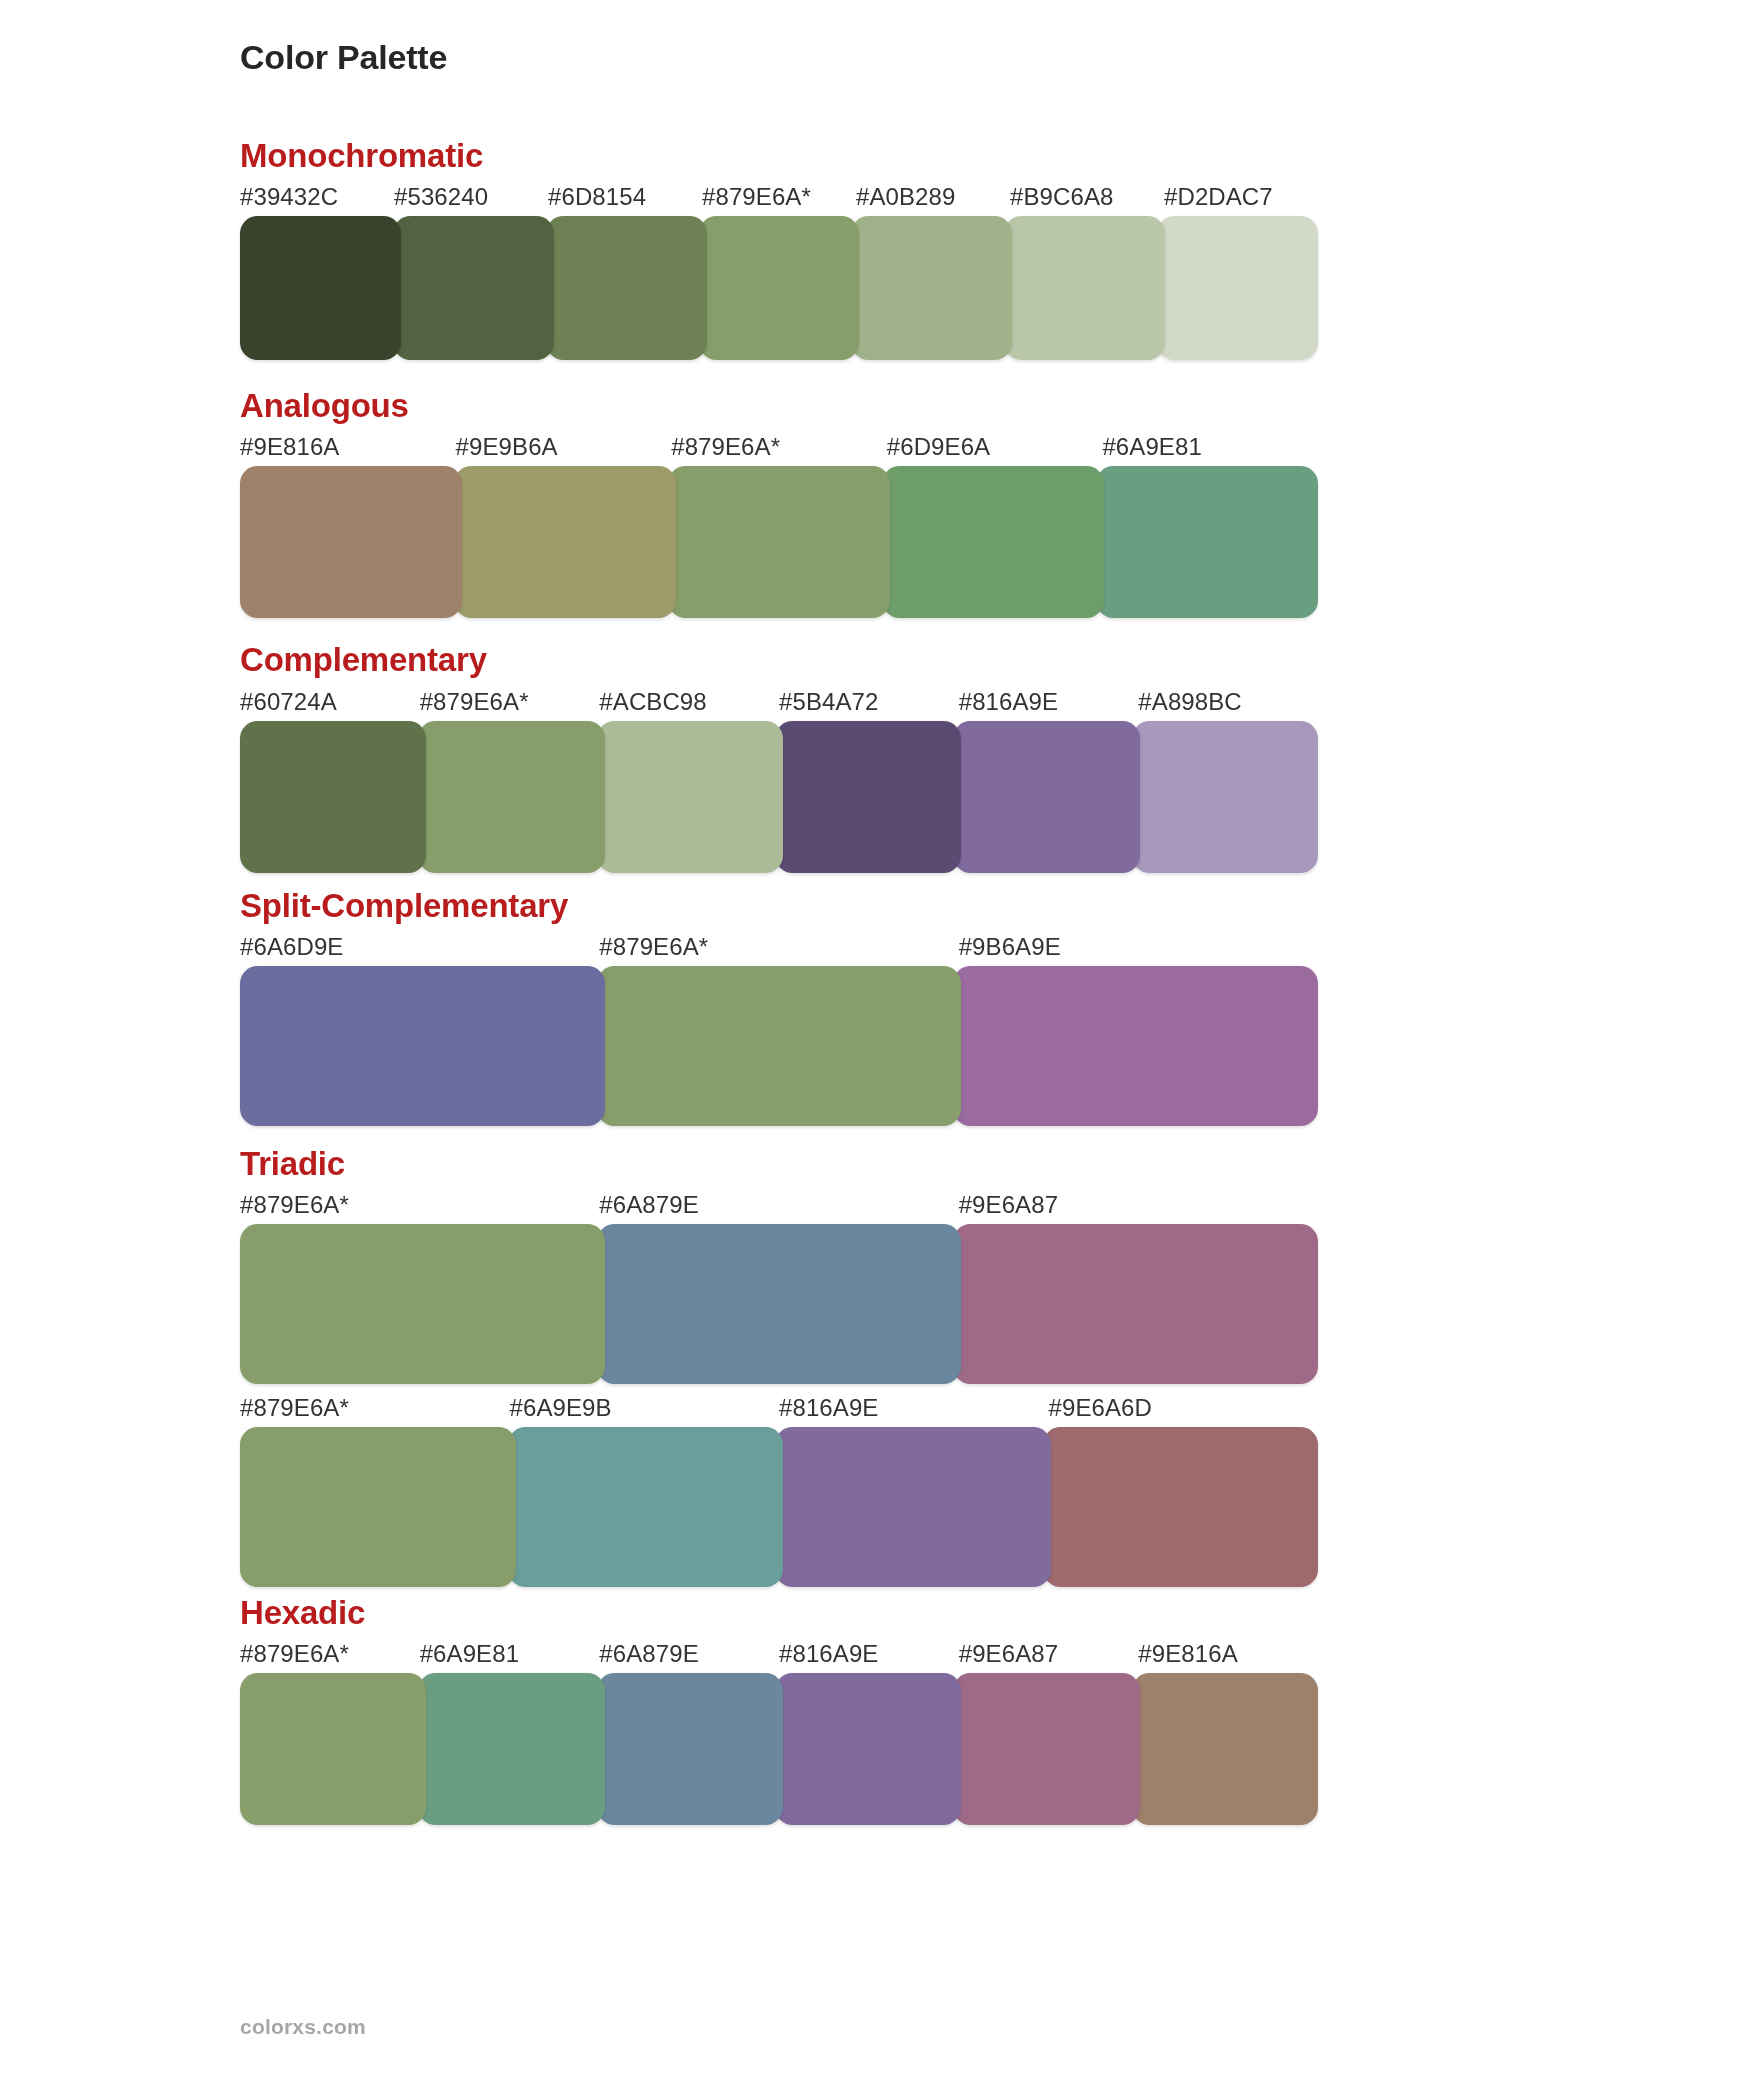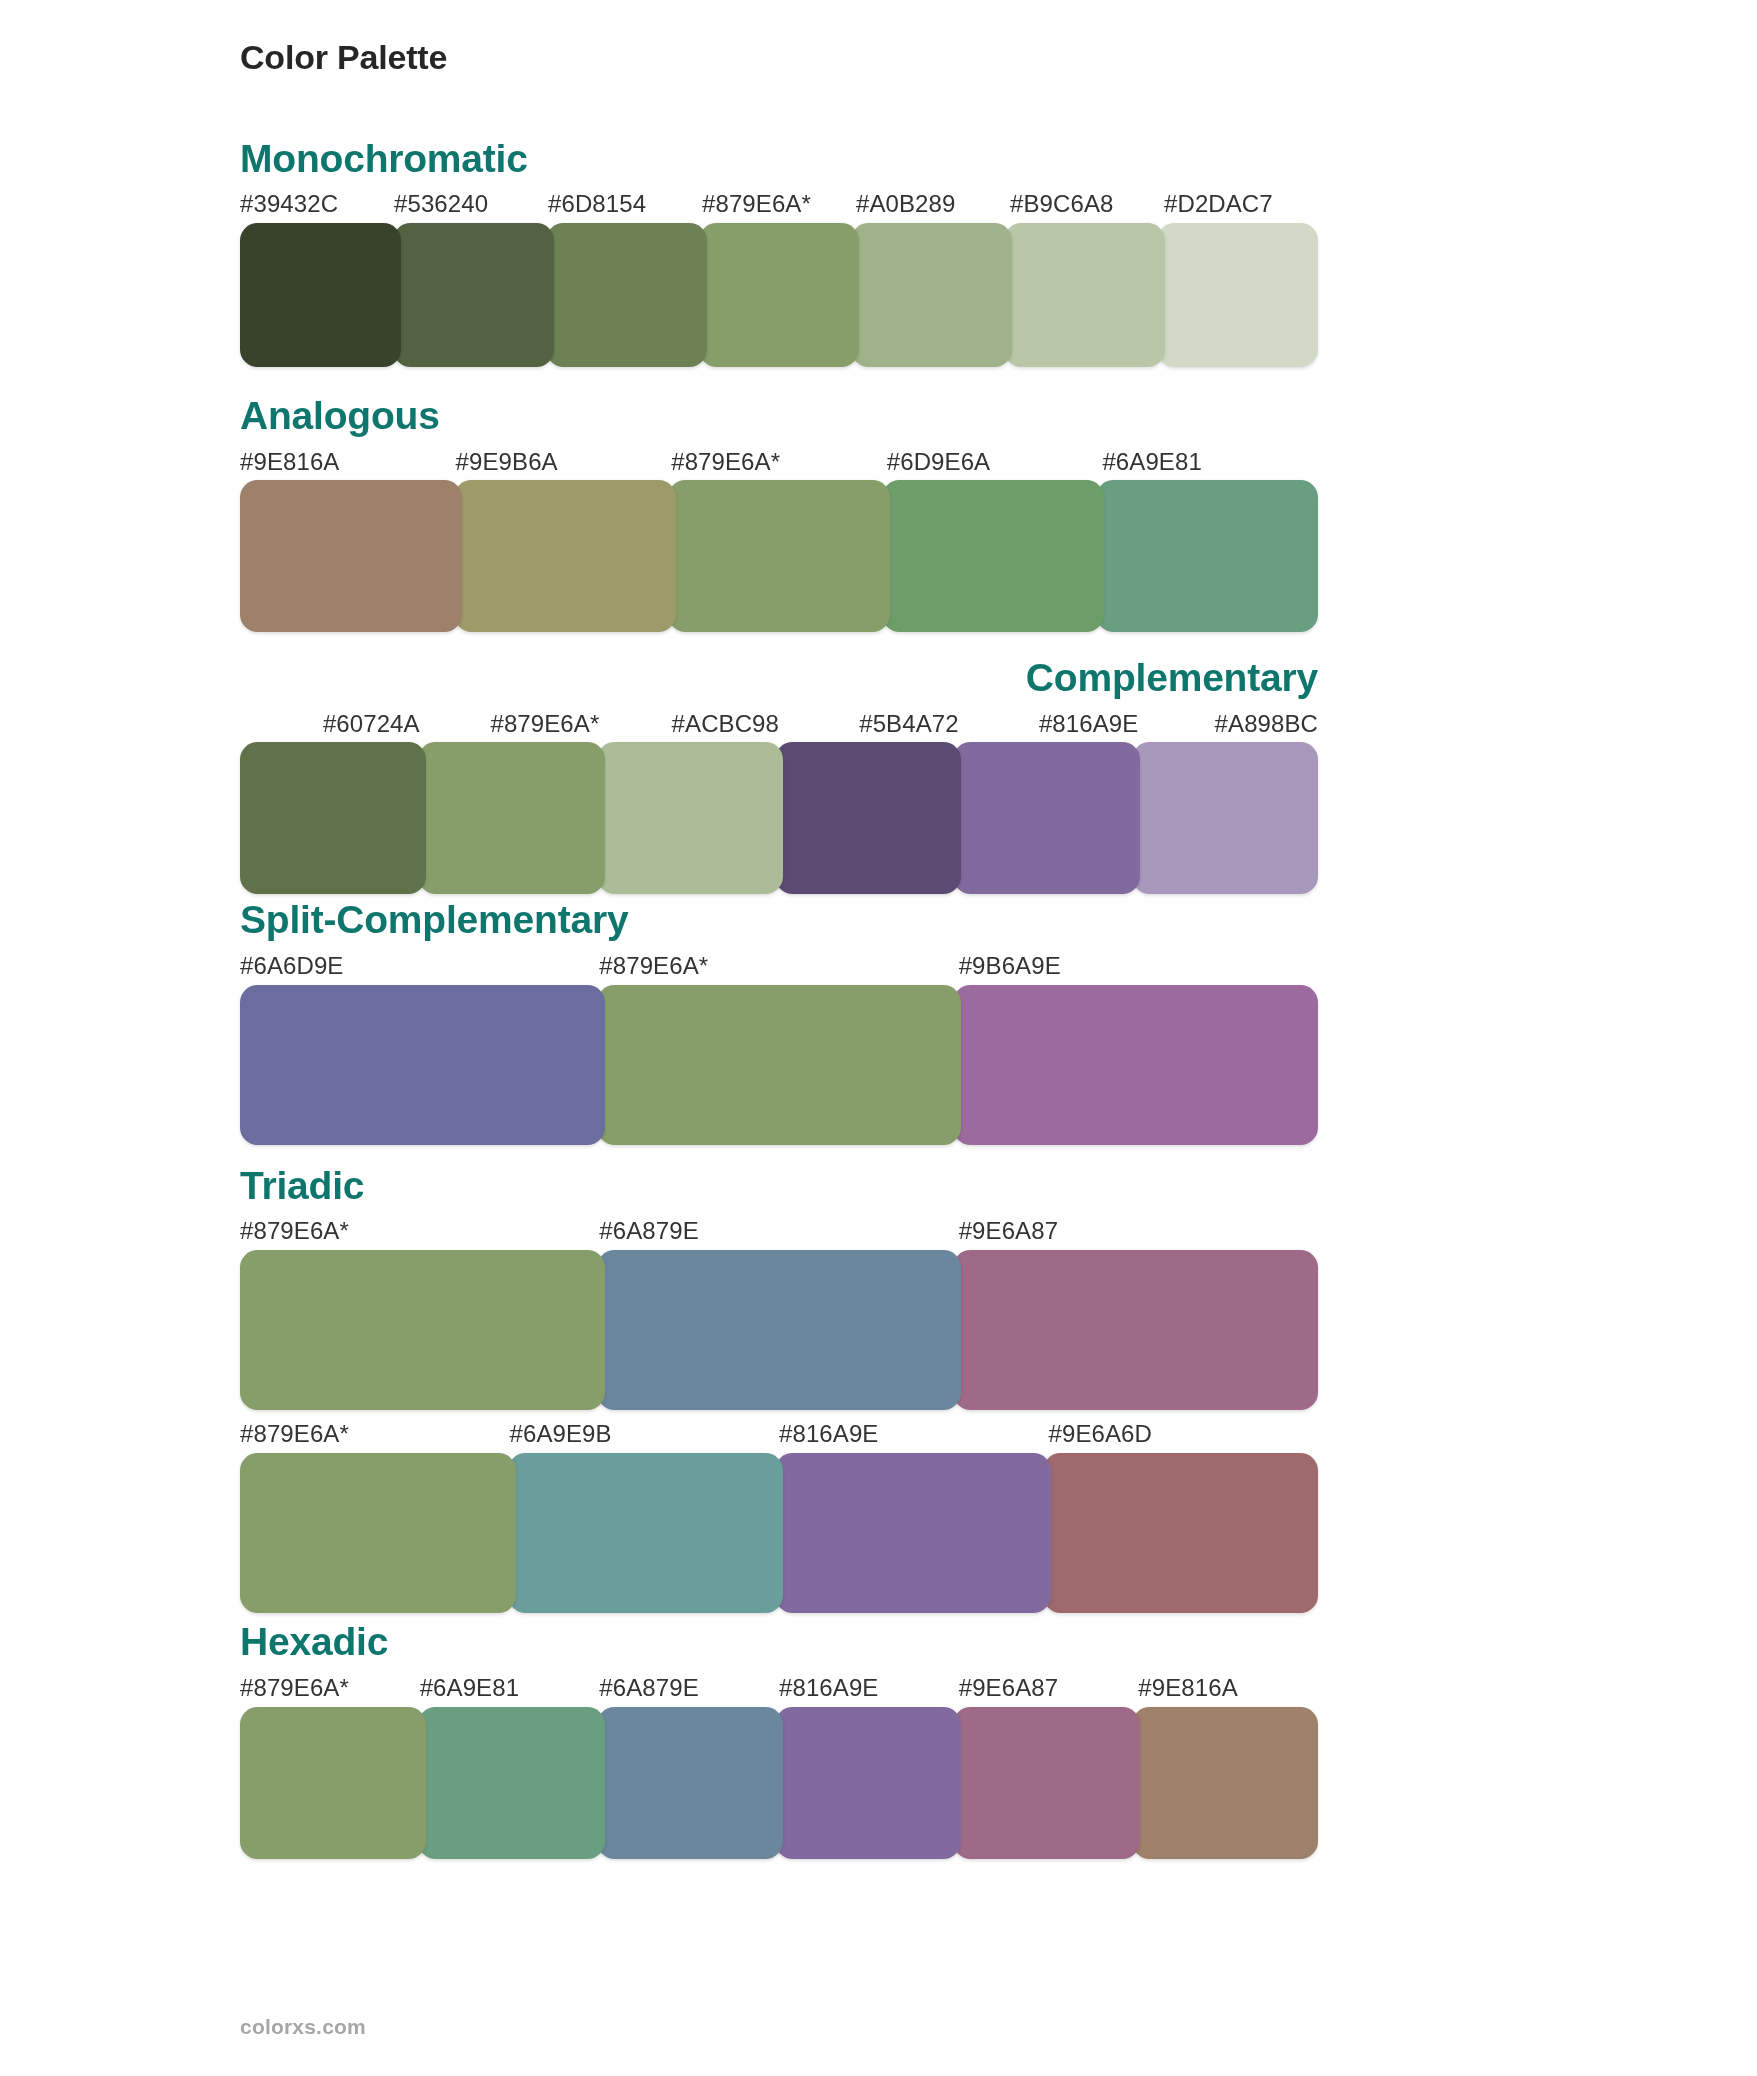--- a/index.html
+++ b/index.html
@@ -47,23 +47,23 @@
   .sections {
     margin-top: 58px;
   }
   .section {
     position: relative;
     padding-left: 240px;
     padding-right: 439px;
     margin-bottom: 14.4px;
   }
   .section-title {
-    font-size: 39px;
-    font-weight: bold;
-    color: #0f766e;
+    font-size: 33px;
+    font-weight: bold;
+    color: #b91c1c;
     letter-spacing: -0.2px;
     margin: 0 0 8px 0;
     line-height: 1.2;
   }
   .swatch-labels {
     display: flex;
     width: 1078px;
     margin-bottom: 4.8px;
   }
   .swatch-label {
@@ -91,21 +91,21 @@
   .h-mono   .swatch { height: 144px; }
   .h-ana    .swatch { height: 152px; }
   .h-comp   .swatch { height: 152px; }
   .h-split  .swatch { height: 160px; }
   .h-tri    .swatch { height: 160px; }
   .h-tetra  .swatch { height: 160px; }
   .h-hexa   .swatch { height: 152px; }
 
   .sec-gap-mono  { margin-bottom: 25.6px; }
   .sec-gap-ana   { margin-bottom: 22.4px; }
-  .sec-gap-comp  { margin-bottom: 3px; text-align: right; }
+  .sec-gap-comp  { margin-bottom: 13px; }
   .sec-gap-split { margin-bottom: 17.6px; }
   .sec-gap-tri   { margin-bottom: 9.6px; }
   .sec-gap-tetra { margin-bottom: 6.4px; }
 
   
   .footer {
     position: absolute;
     left: 240px;
     bottom: 38px;
     font-size: 21px;

